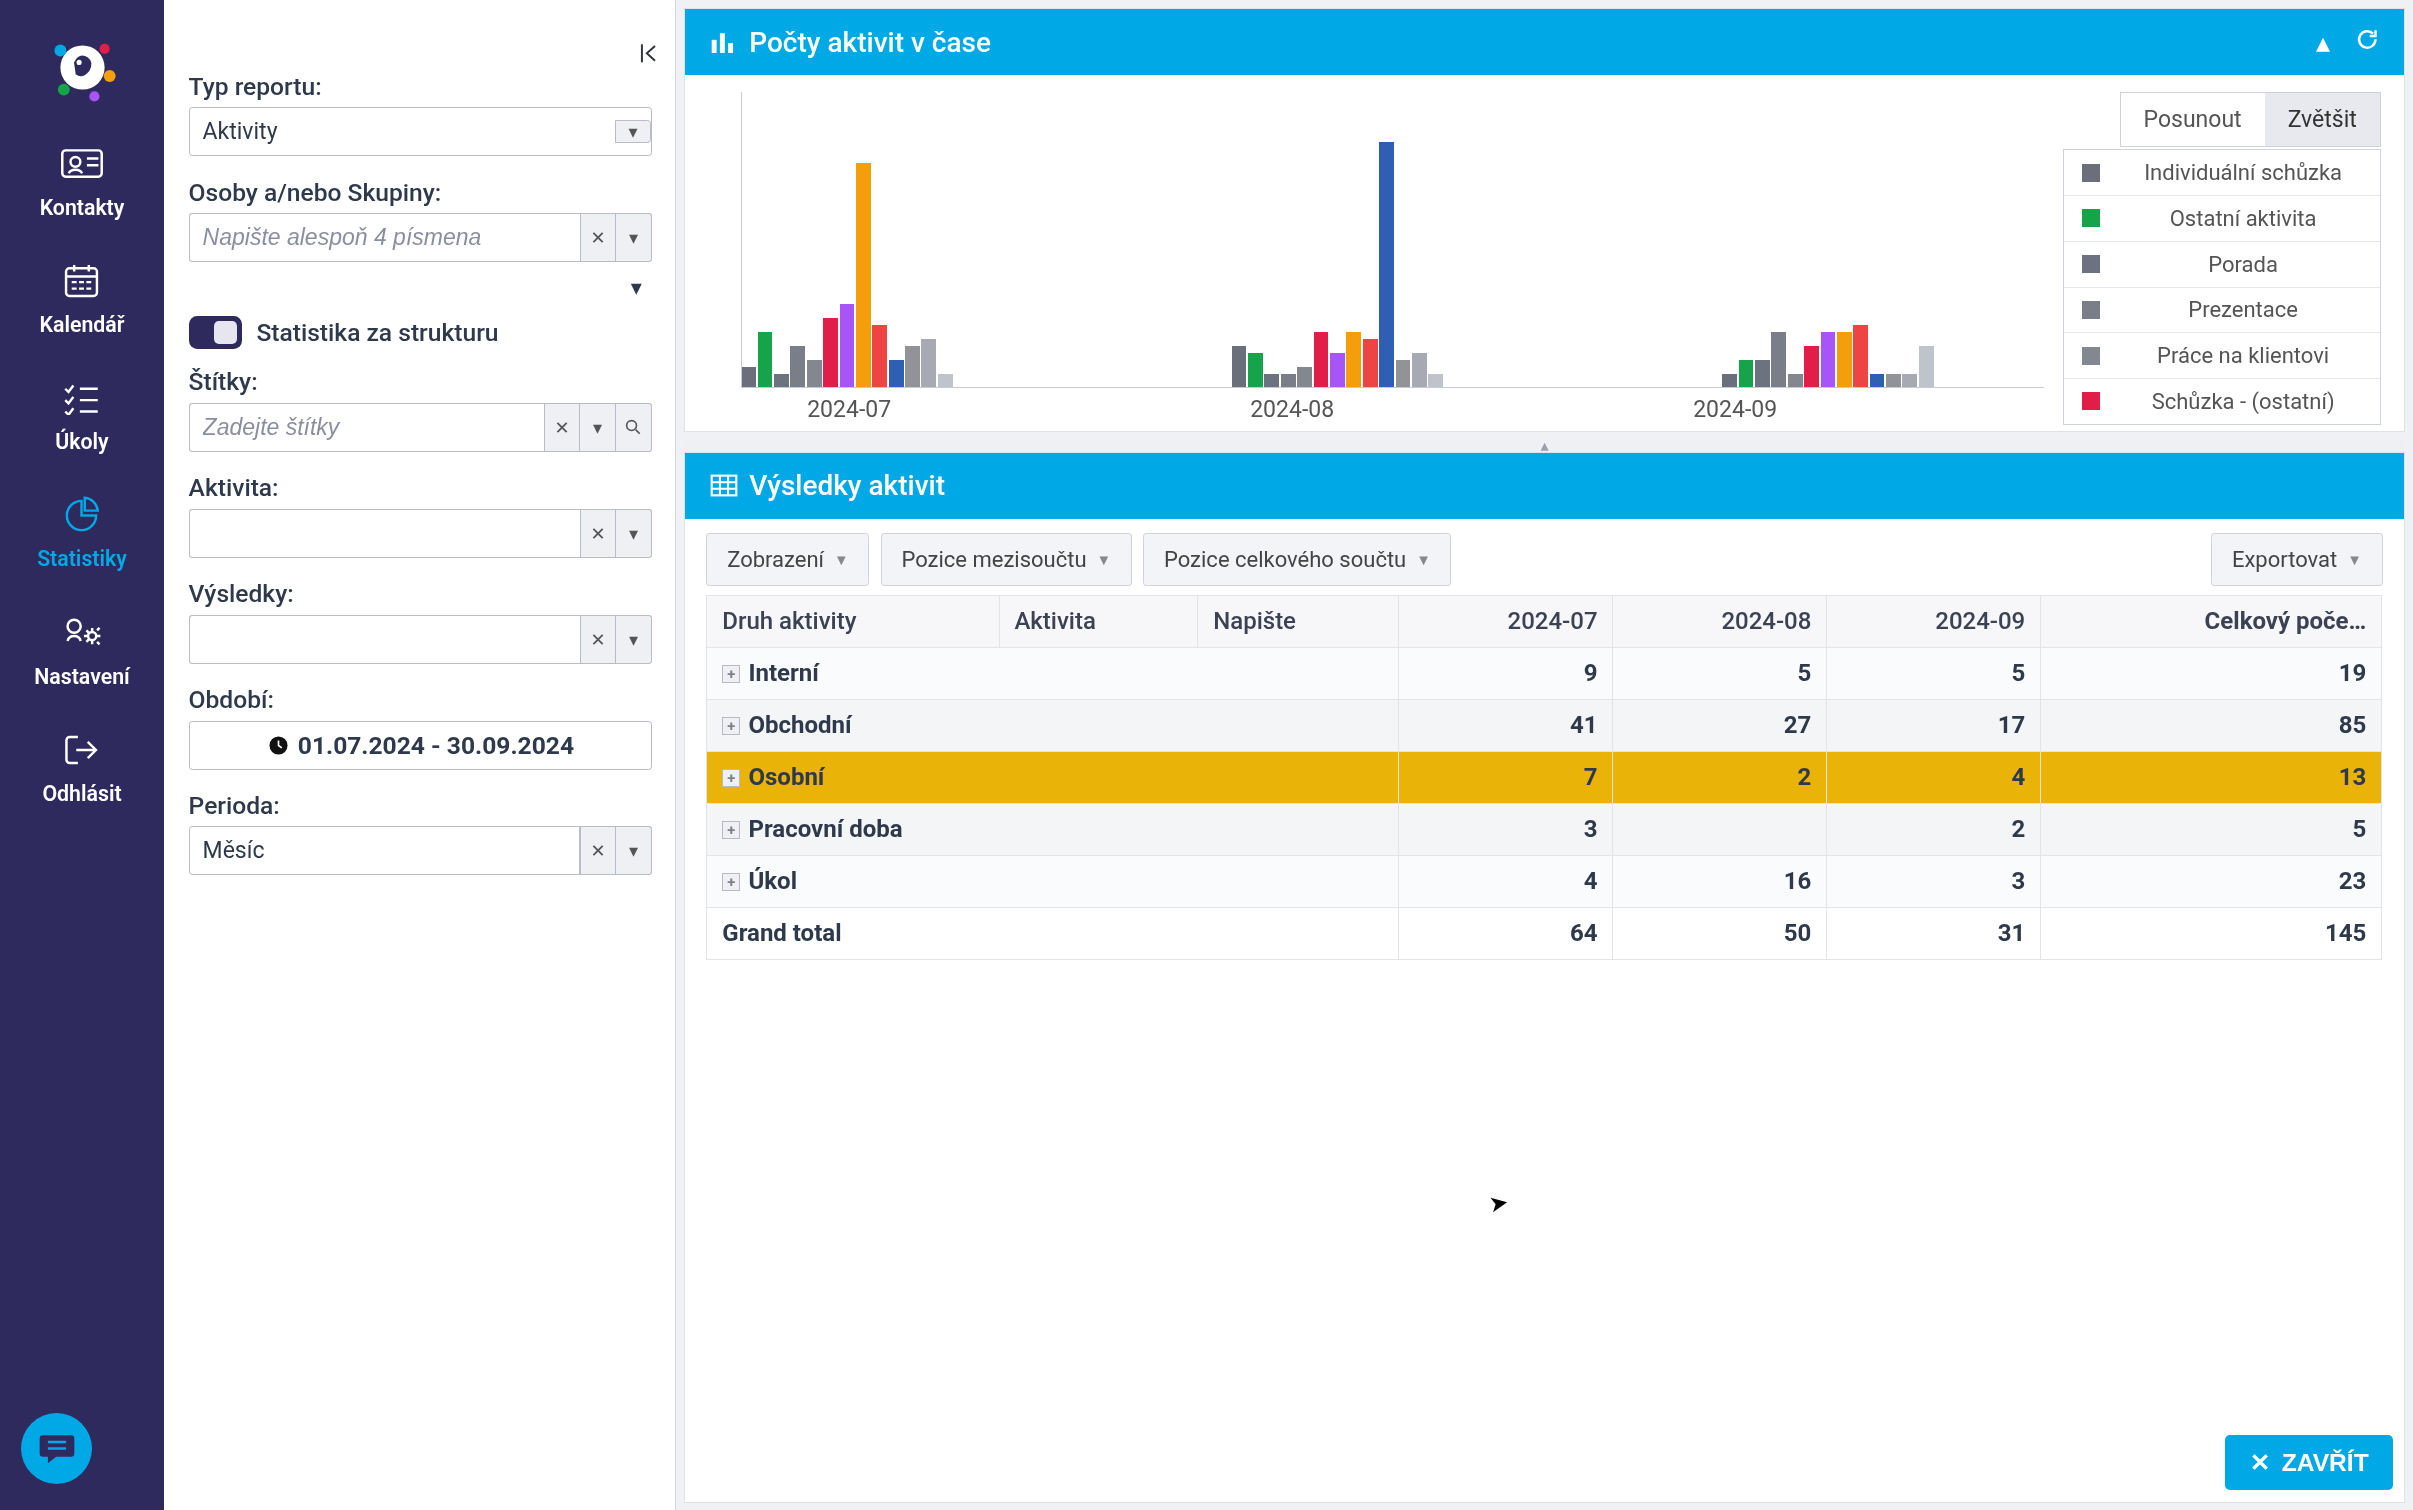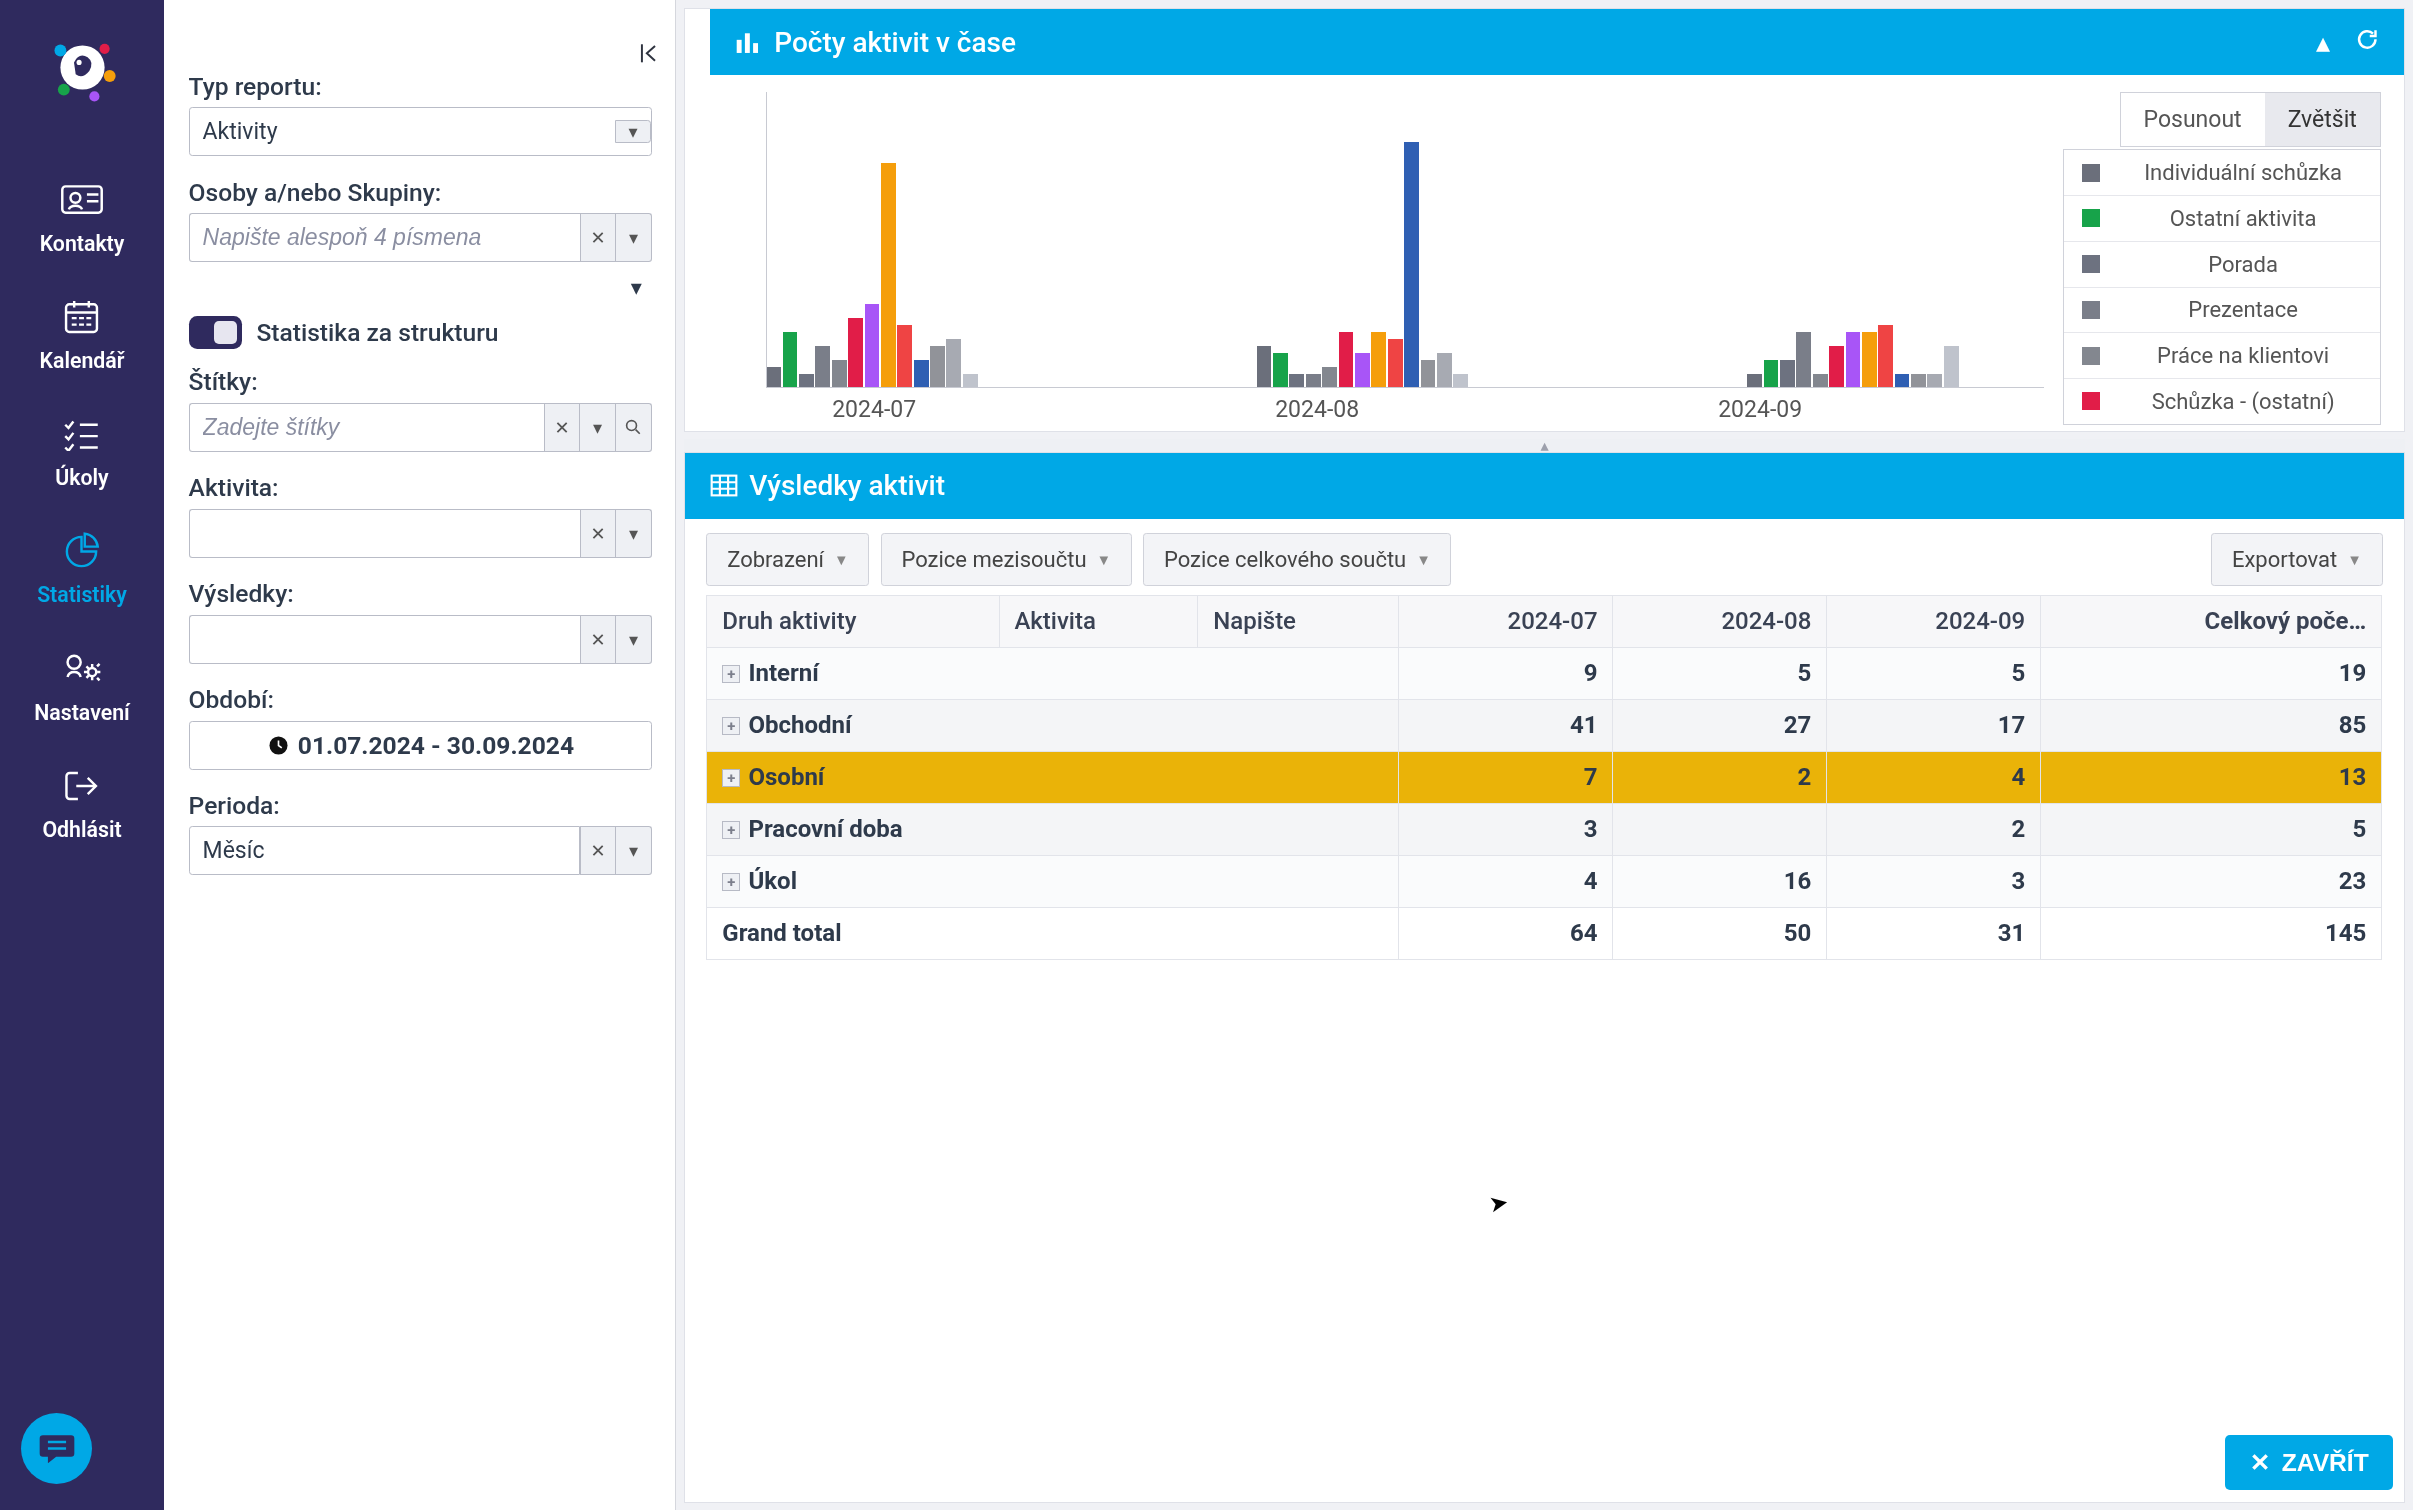--- a/index.html
+++ b/index.html
@@ -16,21 +16,21 @@
     --close-btn:#00a8e6;
     font-family:-apple-system,BlinkMacSystemFont,"Segoe UI",Roboto,Helvetica,Arial,sans-serif;
   }
   *{box-sizing:border-box;}
   html,body{margin:0;padding:0;height:100%;width:100%;}
   body{background:#1b1a25;color:var(--label);font-size:22px;}
 
   .screen{width:2413px;height:1510px;position:relative;background:#1f1d2b;display:flex;}
 
   
-  .sidebar{width:164px;background:var(--sidebar-bg);display:flex;flex-direction:column;align-items:center;padding-top:9.9px;gap:36px;}
+  .sidebar{width:164px;background:var(--sidebar-bg);display:flex;flex-direction:column;align-items:center;padding-top:9.9px;}
   .logo{width:85px;height:85px;margin:14.8px 0 31px;position:relative;}
   .logo svg{width:100%;height:100%;}
   .nav{display:flex;flex-direction:column;align-items:center;gap:38px;width:100%;}
   .nav-item{display:flex;flex-direction:column;align-items:center;gap:8.2px;color:var(--sidebar-text);font-size:21.3px;font-weight:600;cursor:pointer;}
   .nav-item.active{color:var(--accent);}
   .nav-icon{width:46px;height:46px;display:flex;align-items:center;justify-content:center;}
   .chat-fab{position:absolute;left:21.3px;bottom:26px;width:71px;height:71px;border-radius:50%;background:var(--accent);display:flex;align-items:center;justify-content:center;}
 
   
   .filter-panel{width:512px;background:var(--panel-bg);border-right:0.8px solid var(--panel-border);position:relative;padding:14.8px 23px 14.8px 24.6px;overflow-y:auto;}
@@ -270,21 +270,21 @@
             <span>Měsíc</span>
           </div>
         <div class="input-btn">✕</div>
         <div class="input-btn">▾</div>
       </div>
     </div>
   </div>
 
   <div class="main">
 
-    <div class="panel" style="margin-top:8.2px;padding-left:25px;">
+    <div class="panel" style="margin-top:8.2px;">
       <div class="panel-header">
         <svg width="28" height="24.6" viewBox="0 0 34 30" fill="#fff">
             <rect x="2" y="12" width="6" height="16"></rect>
             <rect x="12" y="4" width="6" height="24"></rect>
             <rect x="22" y="16" width="6" height="12"></rect>
           </svg>
         <span class="title">Počty aktivit v čase</span>
         <div class="spacer"></div>
         <span class="hdr-btn">▴</span>
         <span class="hdr-btn">

